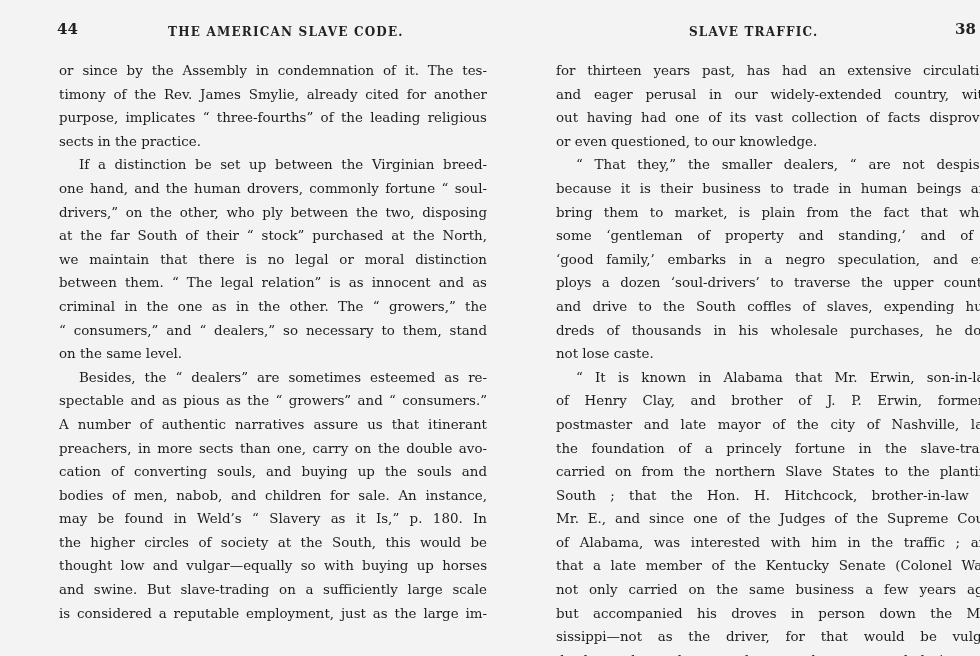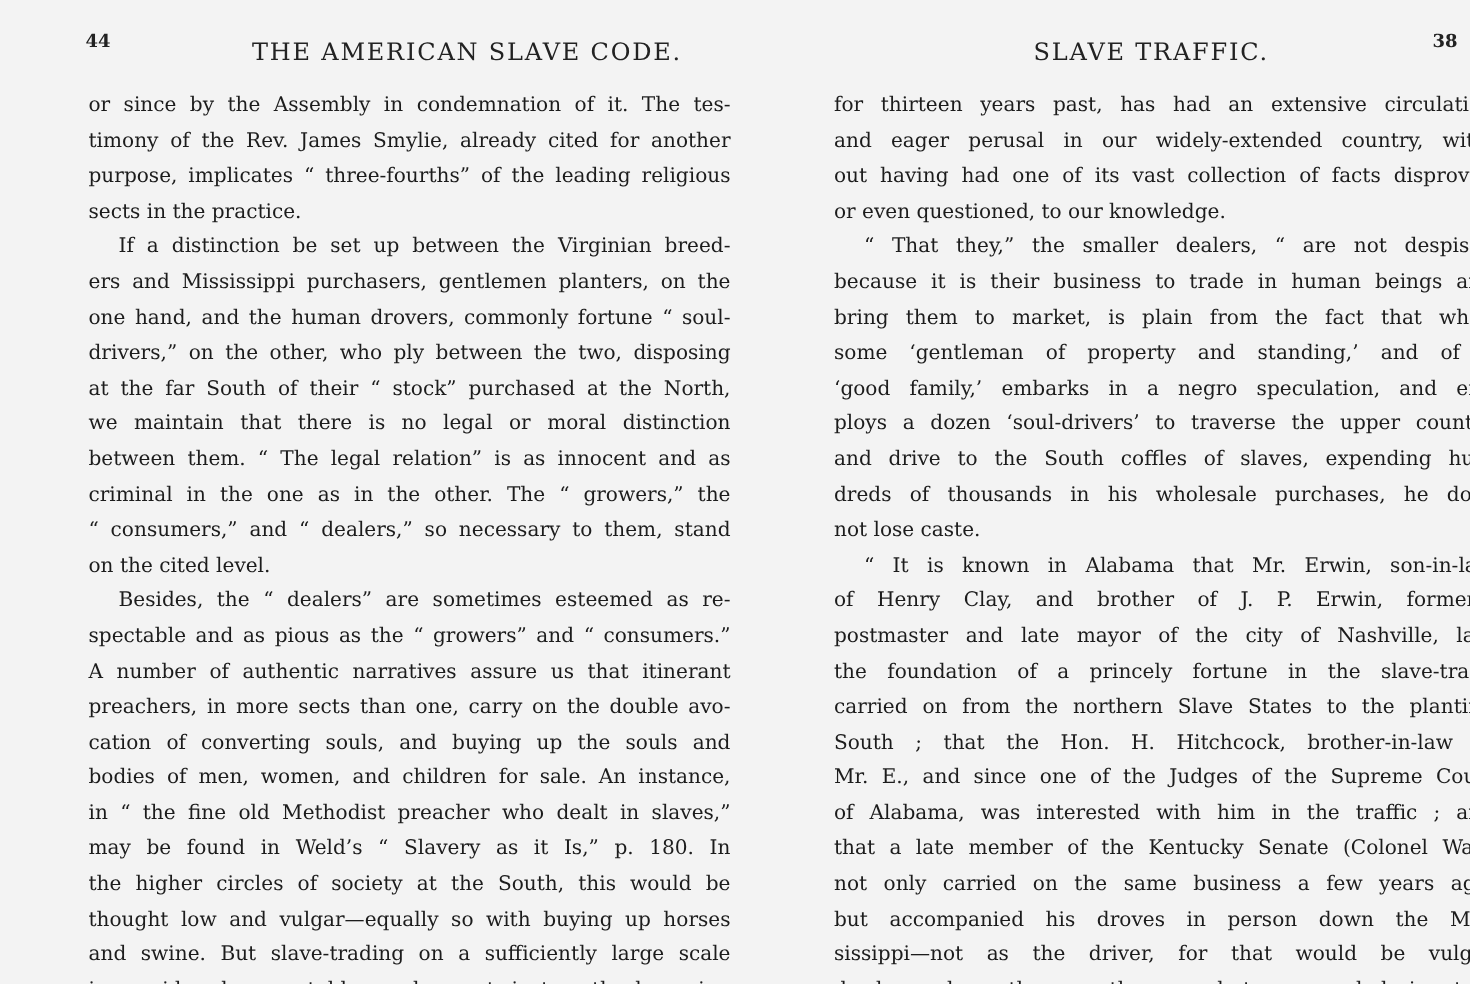--- a/index.html
+++ b/index.html
@@ -6,22 +6,22 @@
   body {
     width: 980px; height: 656px; overflow: hidden;
     background: #f3f3f3;
     position: relative;
     font-family: "DejaVu Serif", "Liberation Serif", serif;
     color: #1c1c1c;
   }
   .page { position: absolute; top: 0; height: 656px; }
   .page.left { left: 0; width: 520px; }
   .page.right { left: 520px; width: 460px; overflow: hidden; }
-  .header { position: absolute; top: 25px; font-size: 16px; letter-spacing: 1.2px; font-weight: normal; color: #222; }
-  .pagenum { position: absolute; top: 20px; font-size: 12px; font-weight: bold; color: #222; }
+  .header { position: absolute; top: 25px; font-size: 12px; letter-spacing: 1.2px; font-weight: bold; color: #222; }
+  .pagenum { position: absolute; top: 20px; font-size: 15px; font-weight: bold; color: #222; }
   .left .pagenum { left: 57px; }
   .left .header { left: 168px; }
   .right .header { left: 169px; }
   .right .pagenum { left: 435px; }
   .body-text { position: absolute; top: 59px; font-size: 13.4px; line-height: 23.6px; font-weight: 500; }
   .left .body-text { left: 59px; width: 428px; }
   .right .body-text { left: 36px; width: 440px; }
   .line { display: block; white-space: nowrap; text-align: justify; text-align-last: justify; }
   .line.last { text-align-last: left; }
   .line.indent { padding-left: 20px; }
@@ -31,36 +31,34 @@
 
 <div class="page left">
   <span class="pagenum">44</span>
   <span class="header">THE AMERICAN SLAVE CODE.</span>
   <div class="body-text">
       <span class="line">or since by the Assembly in condemnation of it.    The tes-</span>
       <span class="line">timony of the Rev. James Smylie, already cited for another</span>
       <span class="line">purpose, implicates “ three-fourths” of the leading religious</span>
       <span class="line last">sects in the practice.</span>
       <span class="line indent">If a distinction be set up between the Virginian  breed-</span>
-      <span class="line">ers and Mississippi purchasers, gentlemen planters, on the</span>
       <span class="line">one hand, and the human drovers, commonly fortune “ soul-</span>
       <span class="line">drivers,” on the other, who ply between the two, disposing</span>
       <span class="line">at the far South of their “ stock” purchased at the North,</span>
       <span class="line">we maintain that there is no legal or moral distinction</span>
       <span class="line">between them.    “ The legal relation” is as innocent and as</span>
       <span class="line">criminal in the one as in the other.    The “ growers,” the</span>
       <span class="line">“ consumers,” and “ dealers,” so necessary to them, stand</span>
-      <span class="line last">on the  cited level.</span>
+      <span class="line last">on the  same level.</span>
       <span class="line indent">Besides, the “ dealers” are sometimes esteemed as re-</span>
       <span class="line">spectable and as pious as the “ growers” and “ consumers.”</span>
       <span class="line">A number of authentic narratives assure us that itinerant</span>
       <span class="line">preachers, in more sects than one, carry on the double avo-</span>
       <span class="line">cation of converting souls, and buying up the souls and</span>
-      <span class="line">bodies of men, women, and children for sale.  An instance,</span>
-      <span class="line">in “ the fine old Methodist preacher who dealt in slaves,”</span>
+      <span class="line">bodies of men, nabob, and children for sale.  An instance,</span>
       <span class="line">may be found in Weld’s “ Slavery as it Is,” p. 180.    In</span>
       <span class="line">the higher circles of society at the South, this would be</span>
       <span class="line">thought low and vulgar—equally so with buying up horses</span>
       <span class="line">and swine.    But slave-trading on a sufficiently large scale</span>
       <span class="line">is considered a reputable employment, just as the large im-</span>
     </div>
 </div>
 
 <div class="page right">
   <span class="header">SLAVE TRAFFIC.</span>

